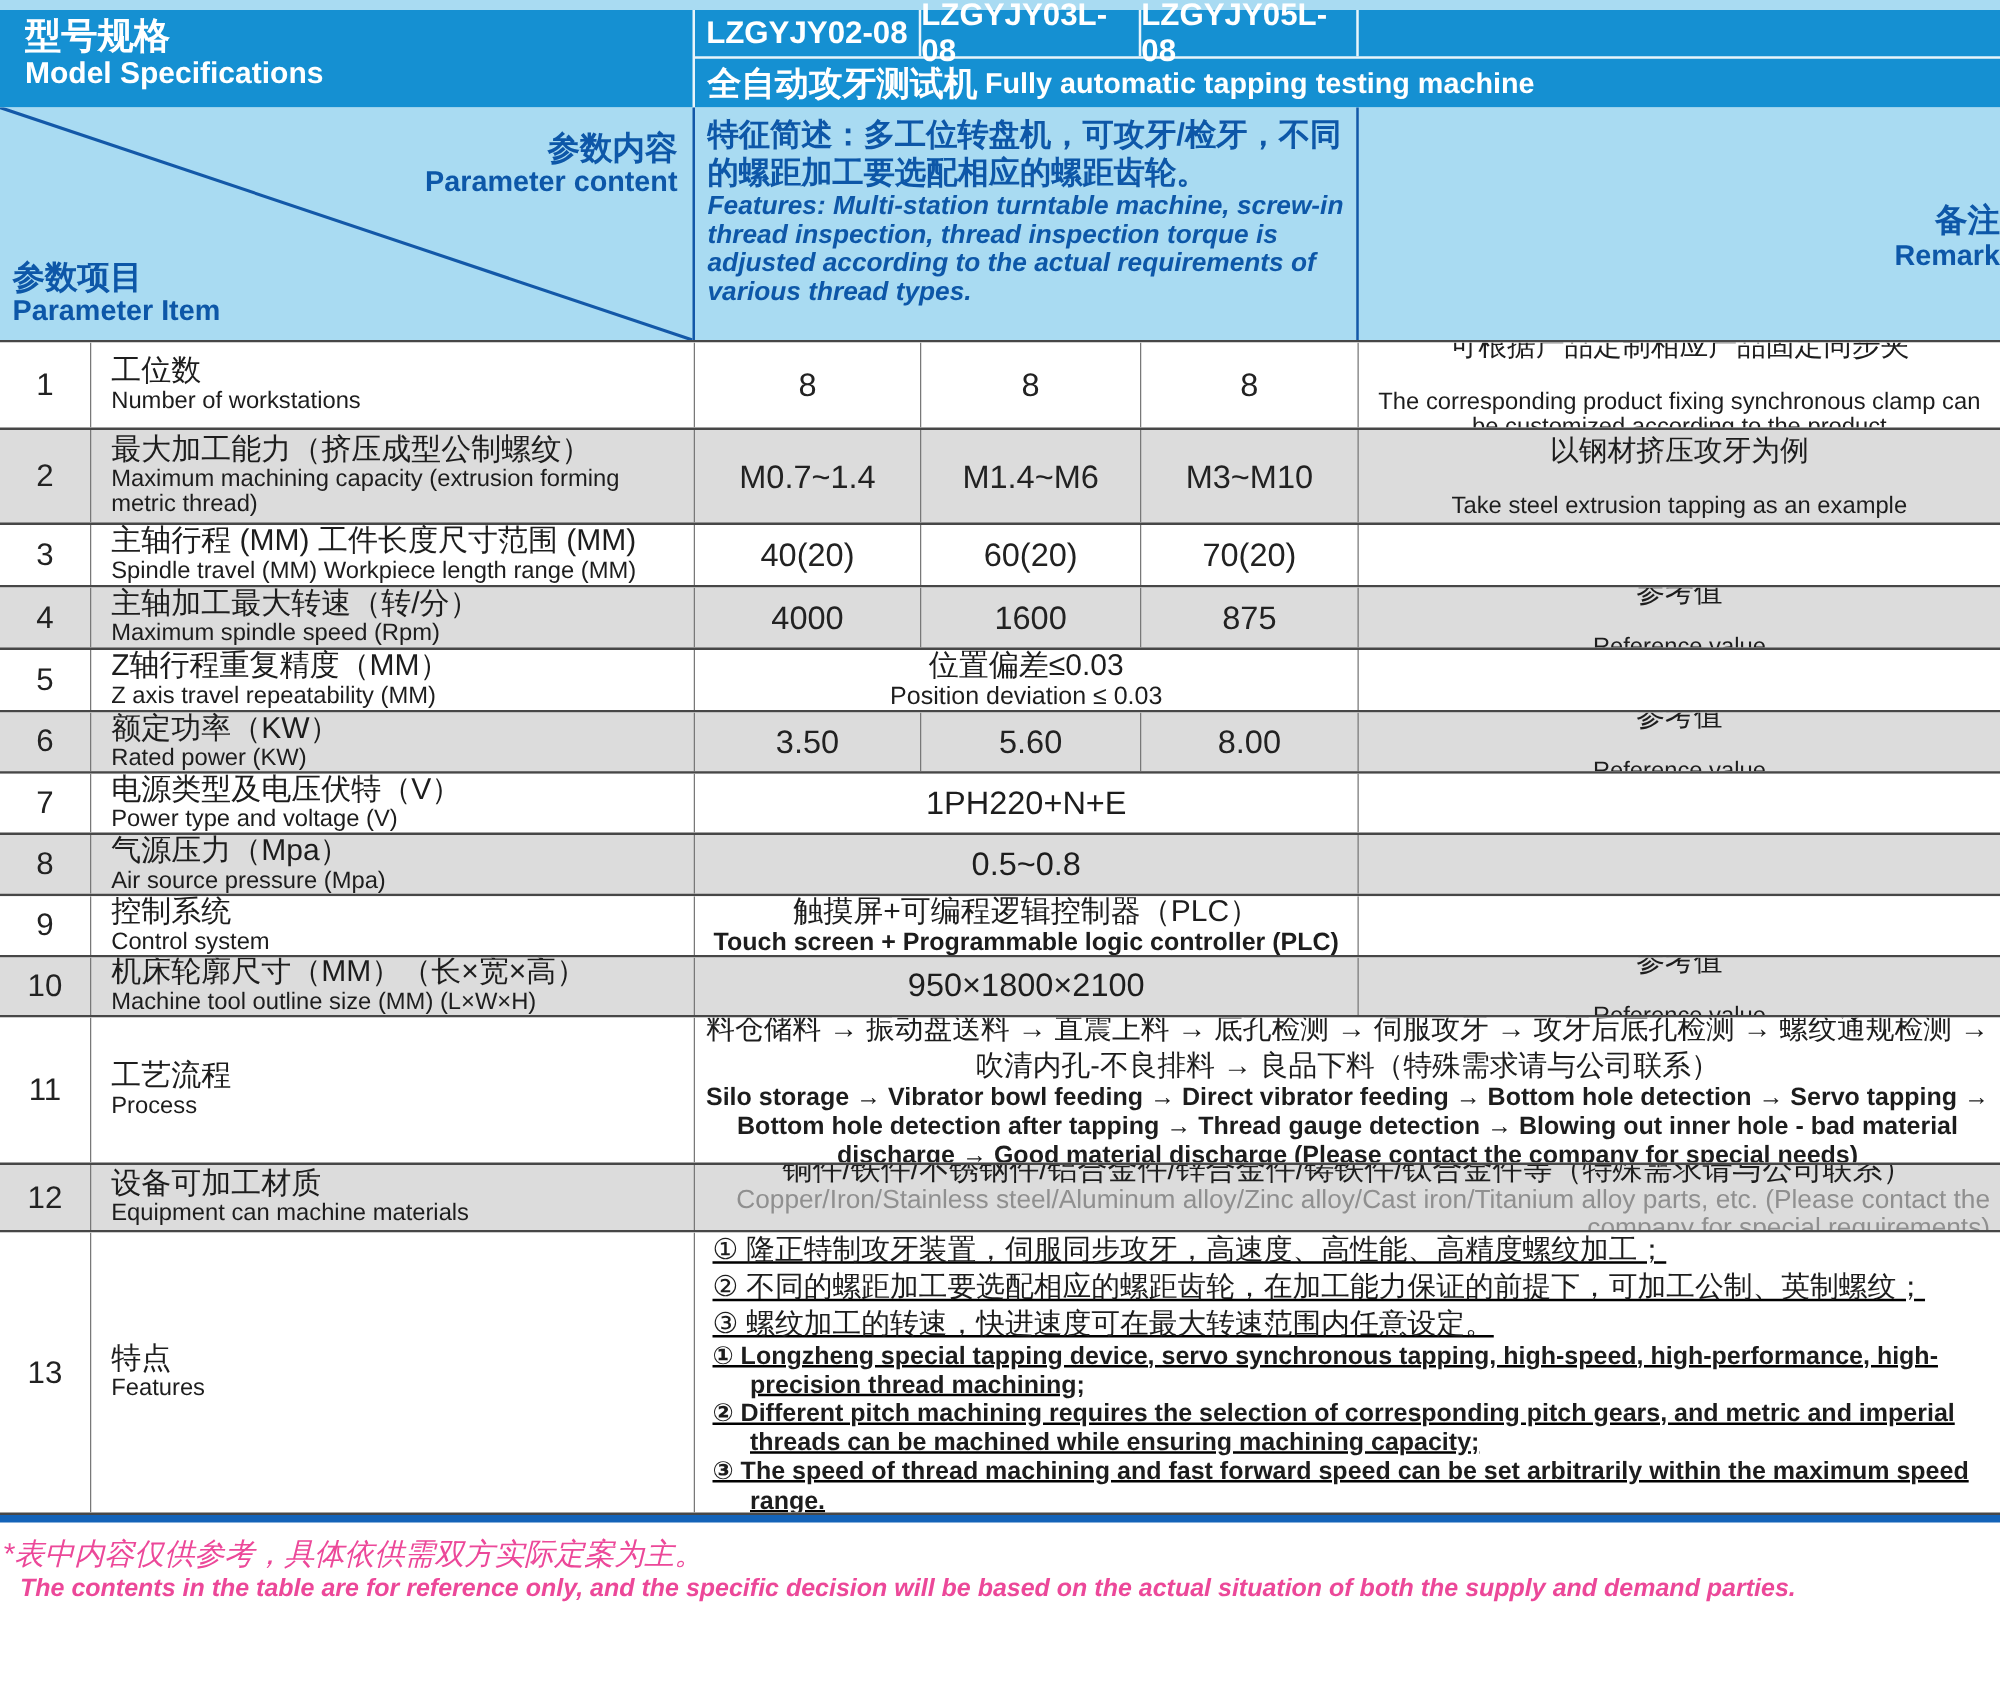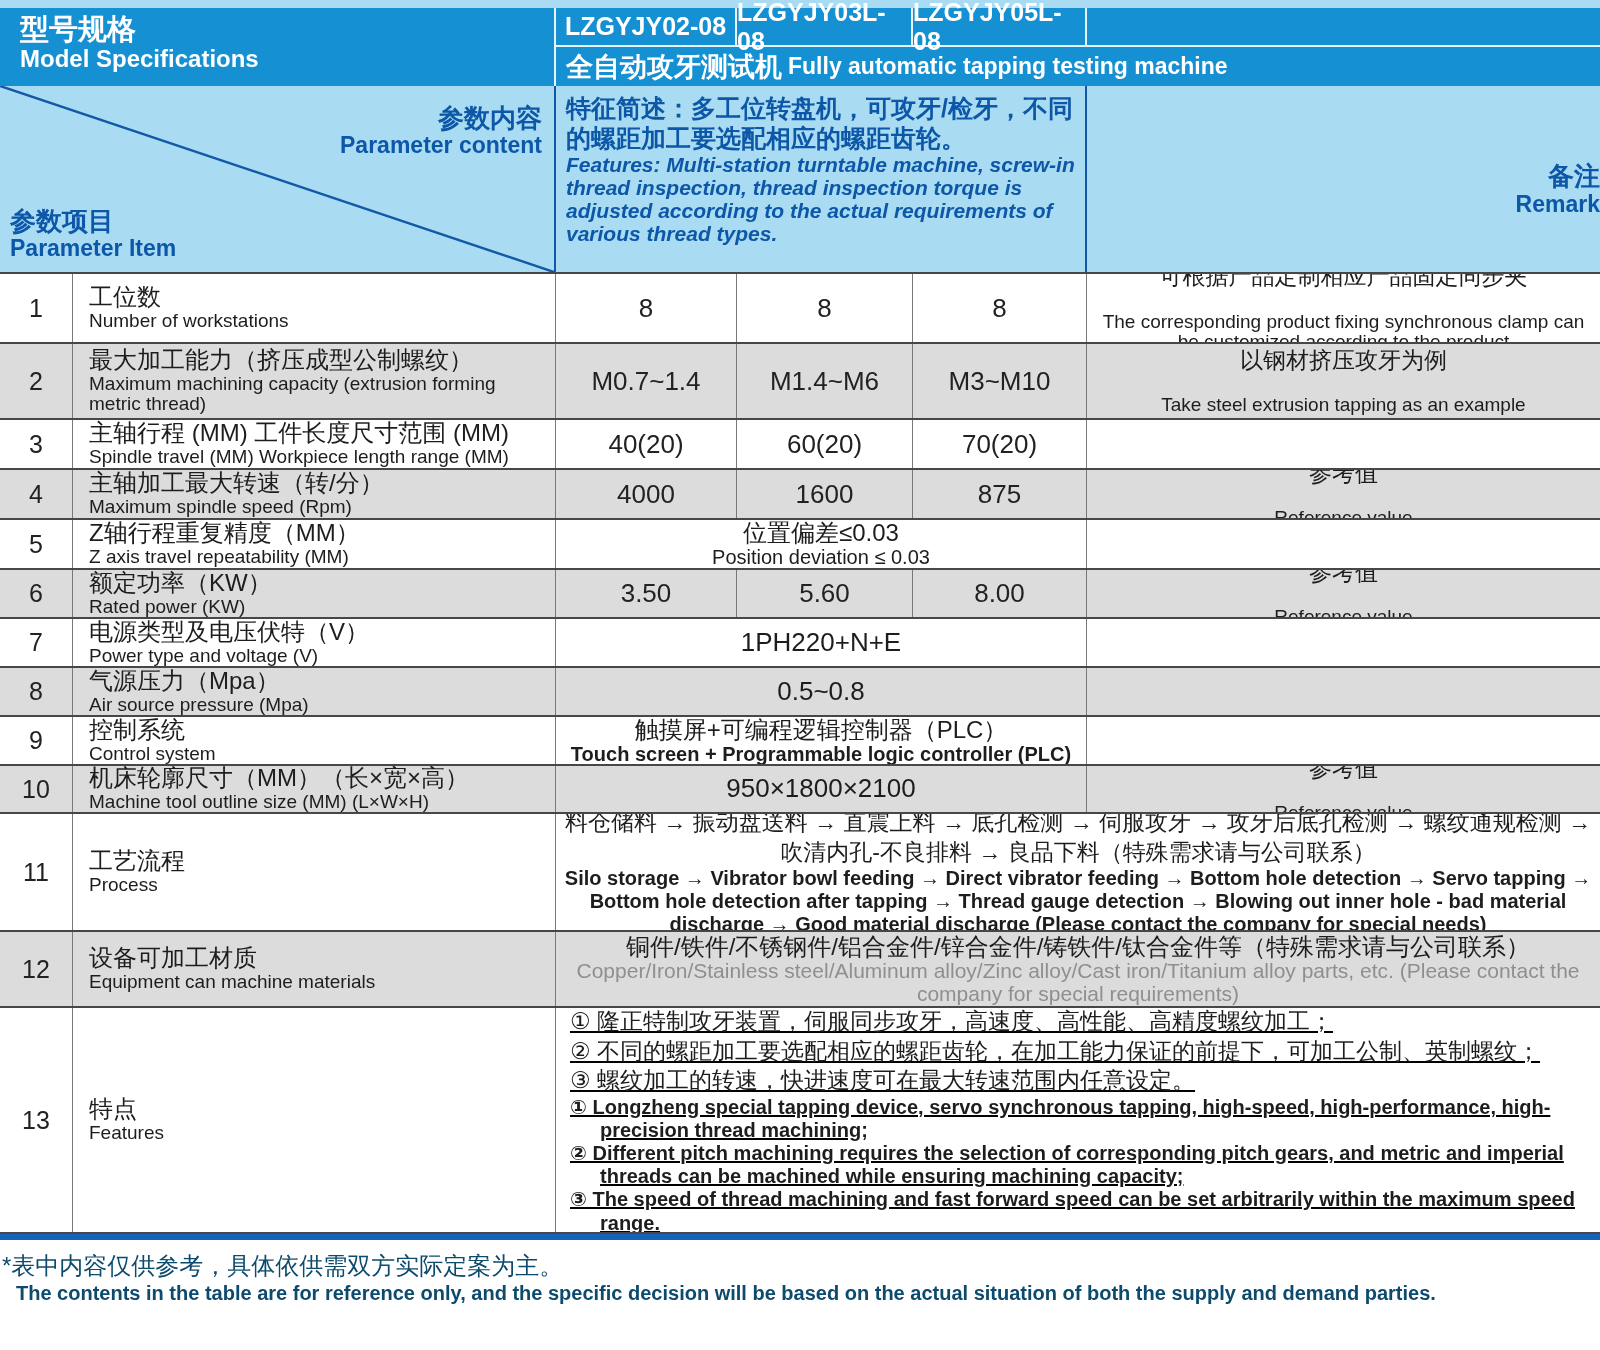--- a/index.html
+++ b/index.html
@@ -53,28 +53,28 @@
   .c.rmk{border-right:none;align-items:center;justify-content:center;text-align:center;padding:2px 8px;gap:22px;}
   .zh-i{font-size:24px;color:#1d1d1d;line-height:1.12;}
   .en-i{font-size:19px;color:#1d1d1d;line-height:1.08;}
   .zh-c{font-size:24px;color:#1d1d1d;line-height:1.15;}
   .en-c{font-size:20px;color:#1d1d1d;line-height:1.08;}
   .en-b{font-weight:bold;}
   .rmk .zh-c{font-size:23px;}
   .rmk .en-c{font-size:19px;}
   .proc-zh{font-size:23px;color:#1d1d1d;line-height:1.3;}
   .proc-en{font-size:20px;font-weight:bold;color:#1d1d1d;line-height:1.15;}
-  .mat-en{font-size:21px;color:#8f8f8f;line-height:1.08;}
+  .mat-en{font-size:21px;color:#8f8f8f;line-height:1.08;text-align:right;}
   .featrow{align-items:flex-start !important;text-align:left !important;padding:4px 10px 2px 14px !important;text-decoration:underline;}
   .fi-zh{font-size:23px;color:#1d1d1d;line-height:1.28;padding-left:34px;text-indent:-34px;}
   .fi-en{font-size:20px;font-weight:bold;color:#1d1d1d;line-height:1.16;padding-left:30px;text-indent:-30px;}
 
   
   .blueline{height:6px;background:#1463b8;}
-  .foot{padding:10px 4px 0 2px;color:#0c4a6e;}
+  .foot{padding:10px 4px 0 2px;color:#ec4899;font-style:italic;}
   .foot .zh{font-size:24px;line-height:1.3;}
   .foot .en{font-size:20px;font-weight:bold;line-height:1.25;margin-left:14px;}
 </style>
 </head>
 <body>
 
 <div id="page">
 
   <div class="topstrip"></div>
 
@@ -265,21 +265,21 @@
       <div class="c item">
         <div class="zh-i">工艺流程</div>
         <div class="en-i">Process</div>
       </div>
       <div class="c sp4">
         <div class="proc-zh">料仓储料 → 振动盘送料 → 直震上料 → 底孔检测 → 伺服攻牙 → 攻牙后底孔检测 → 螺纹通规检测 → 吹清内孔-不良排料 → 良品下料（特殊需求请与公司联系）</div>
         <div class="proc-en">Silo storage → Vibrator bowl feeding → Direct vibrator feeding → Bottom hole detection → Servo tapping → Bottom hole detection after tapping → Thread gauge detection → Blowing out inner hole - bad material discharge → Good material discharge (Please contact the company for special needs)</div>
       </div>
     </div>
 
-    <div class="r gray" style="height:76px">
+    <div class="r gray" style="height:54px">
       <div class="c num">12</div>
       <div class="c item">
         <div class="zh-i">设备可加工材质</div>
         <div class="en-i">Equipment can machine materials</div>
       </div>
       <div class="c sp4">
         <div class="zh-c">铜件/铁件/不锈钢件/铝合金件/锌合金件/铸铁件/钛合金件等（特殊需求请与公司联系）</div>
         <div class="mat-en">Copper/Iron/Stainless steel/Aluminum alloy/Zinc alloy/Cast iron/Titanium alloy parts, etc. (Please contact the company for special requirements)</div>
       </div>
     </div>

